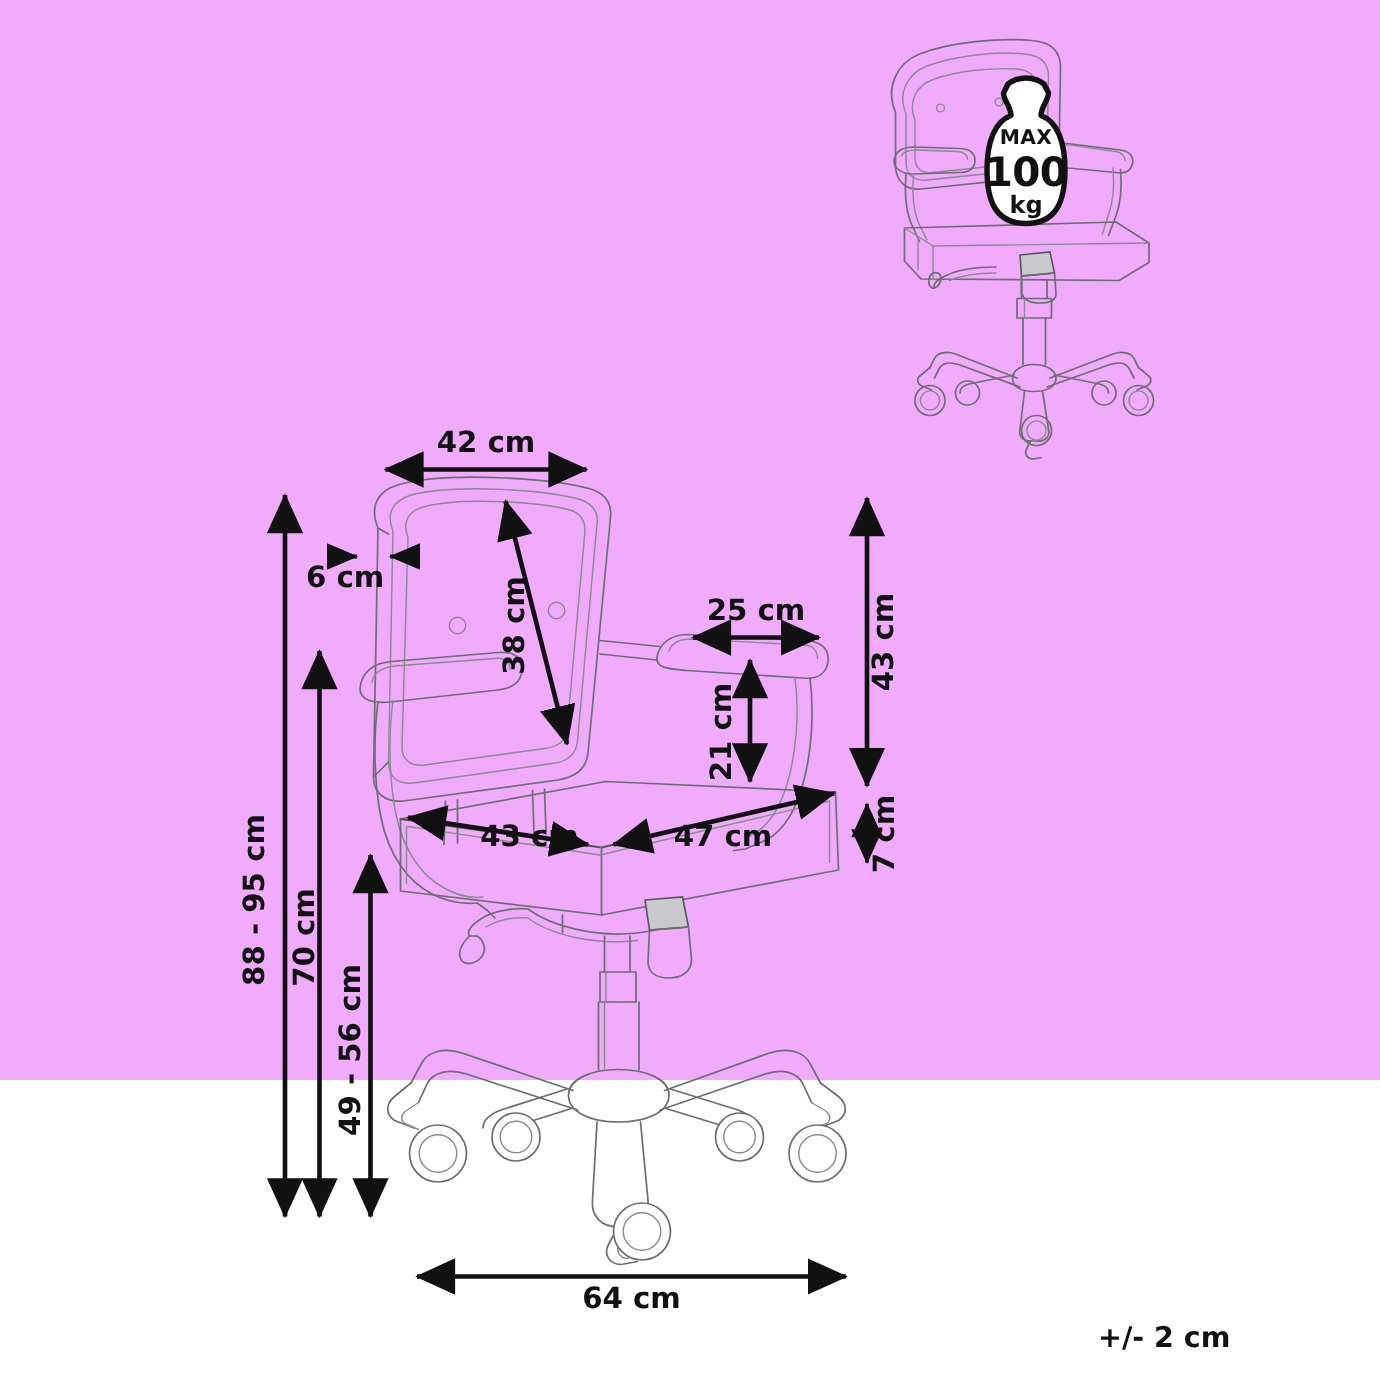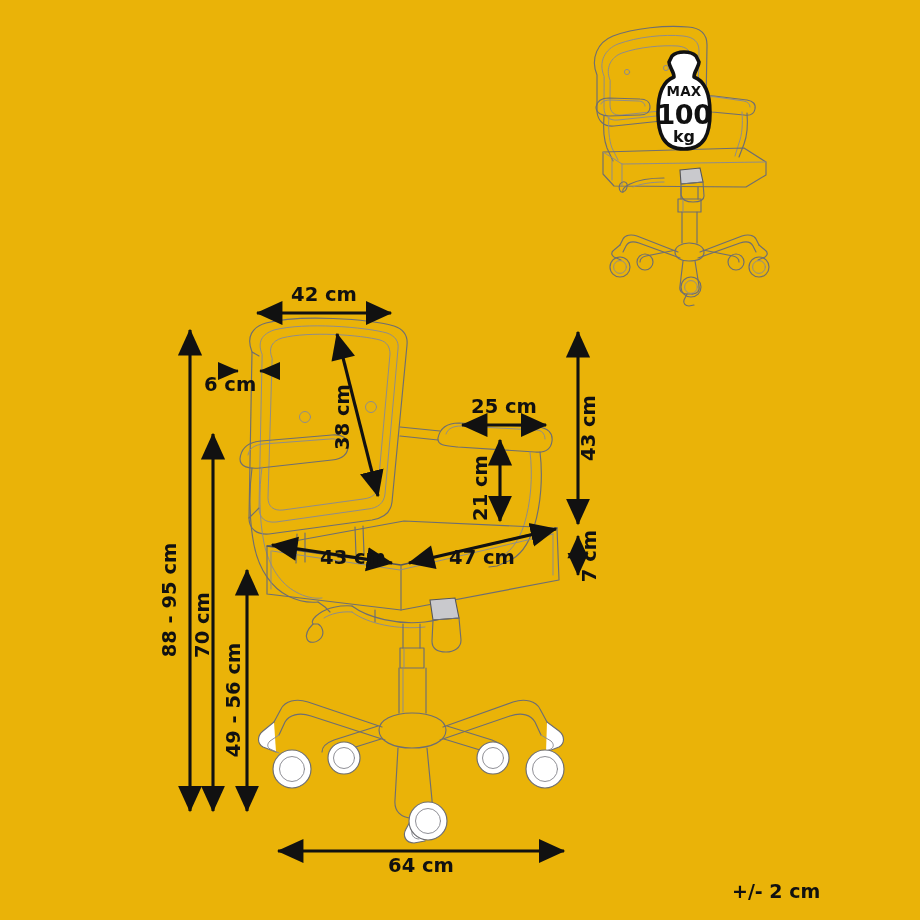--- a/index.html
+++ b/index.html
@@ -11,22 +11,22 @@
   body {
     width: 920px;
     height: 920px;
     font-family: "DejaVu Sans", "Liberation Sans", sans-serif;
     overflow: hidden;
     position: relative;
   }
   #stage {
     position: relative;
     width: 920px;
-    height: 920px;
-    background: #eab308;
+    height: 720px;
+    background: #f0abfc;
     text-align: right;
   }
   #stage > svg {
     position: absolute;
     left: 0;
     top: 0;
   }
   .dim-text {
     font-family: "DejaVu Sans", "Liberation Sans", sans-serif;
     font-weight: bold;

